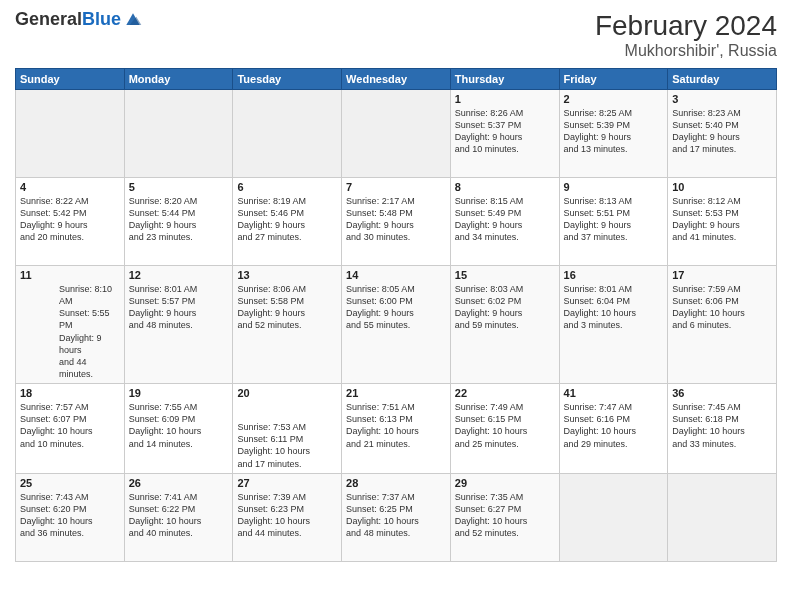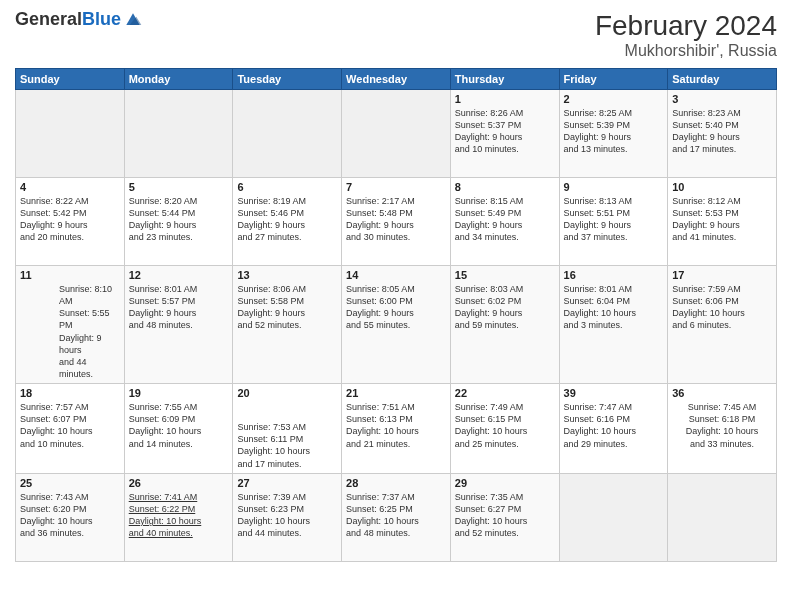--- a/index.html
+++ b/index.html
@@ -290,45 +290,45 @@
 and 21 minutes.</div>
           </td>
           <td>
             <span class="day-num">22</span>
             <div class="day-info" style="white-space: pre-line;">Sunrise: 7:49 AM
 Sunset: 6:15 PM
 Daylight: 10 hours
 and 25 minutes.</div>
           </td>
           <td>
-            <span class="day-num">39</span>
+            <span class="day-num">41</span>
             <div class="day-info" style="white-space: pre-line;">Sunrise: 7:47 AM
 Sunset: 6:16 PM
 Daylight: 10 hours
 and 29 minutes.</div>
           </td>
           <td>
             <span class="day-num">36</span>
-            <div class="day-info" style="white-space: pre-line; text-align: center;">Sunrise: 7:45 AM
+            <div class="day-info" style="white-space: pre-line;">Sunrise: 7:45 AM
 Sunset: 6:18 PM
 Daylight: 10 hours
 and 33 minutes.</div>
           </td>
         </tr>
         <tr>
           <td>
             <span class="day-num">25</span>
             <div class="day-info" style="white-space: pre-line;">Sunrise: 7:43 AM
 Sunset: 6:20 PM
 Daylight: 10 hours
 and 36 minutes.</div>
           </td>
           <td>
             <span class="day-num">26</span>
-            <div class="day-info" style="white-space: pre-line; text-decoration: underline;">Sunrise: 7:41 AM
+            <div class="day-info" style="white-space: pre-line;">Sunrise: 7:41 AM
 Sunset: 6:22 PM
 Daylight: 10 hours
 and 40 minutes.</div>
           </td>
           <td>
             <span class="day-num">27</span>
             <div class="day-info" style="white-space: pre-line;">Sunrise: 7:39 AM
 Sunset: 6:23 PM
 Daylight: 10 hours
 and 44 minutes.</div>

